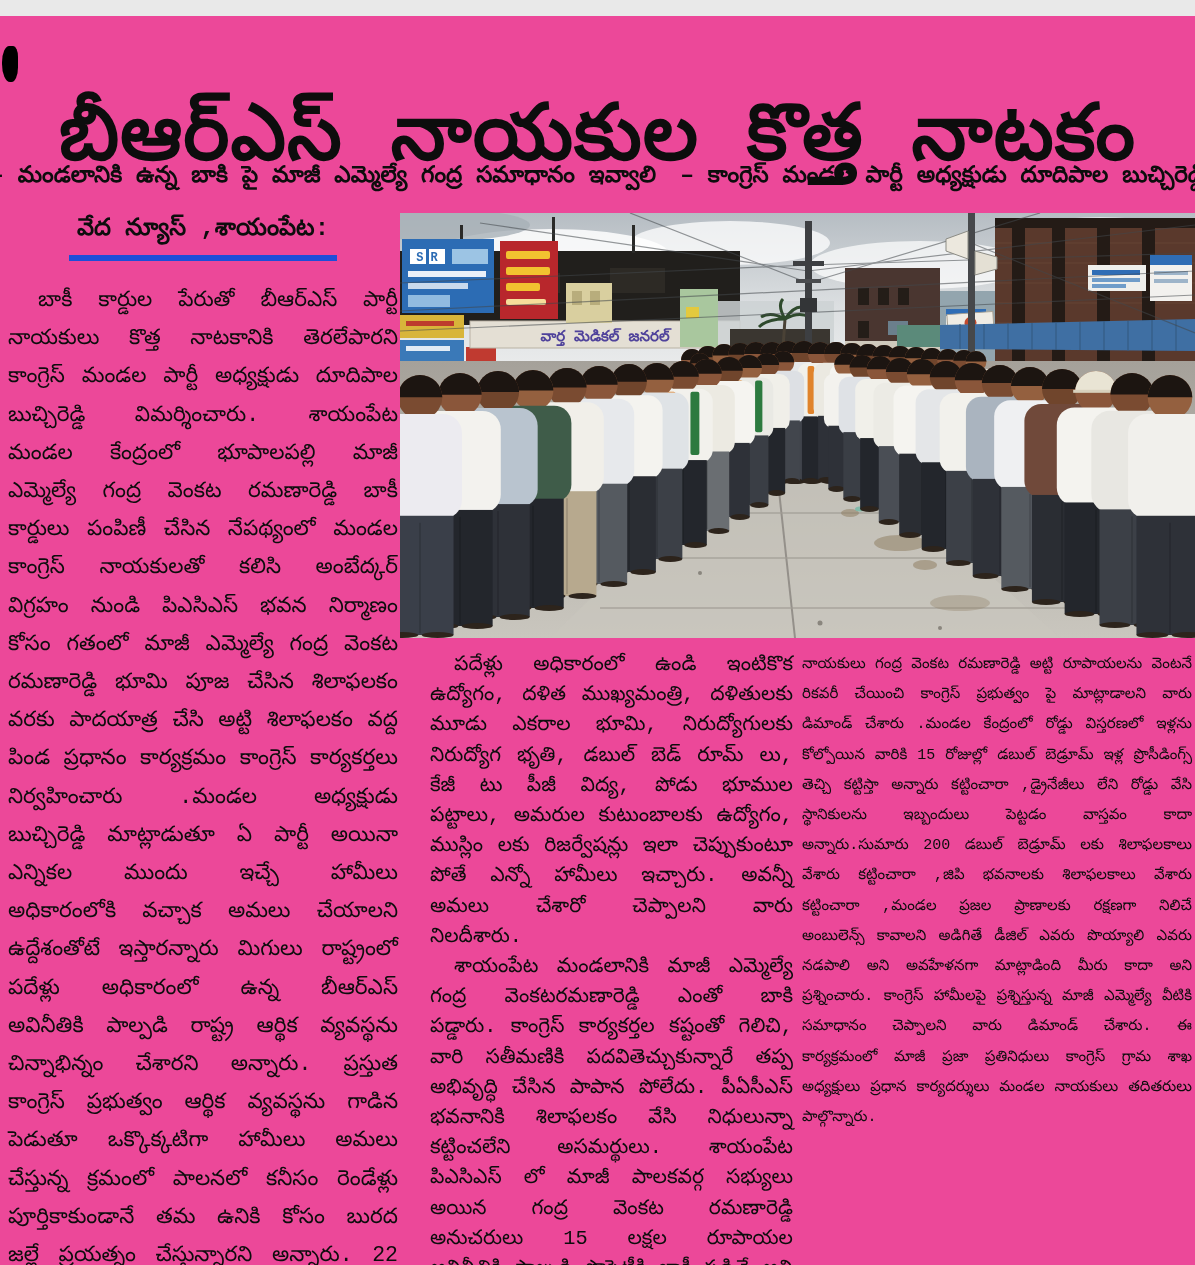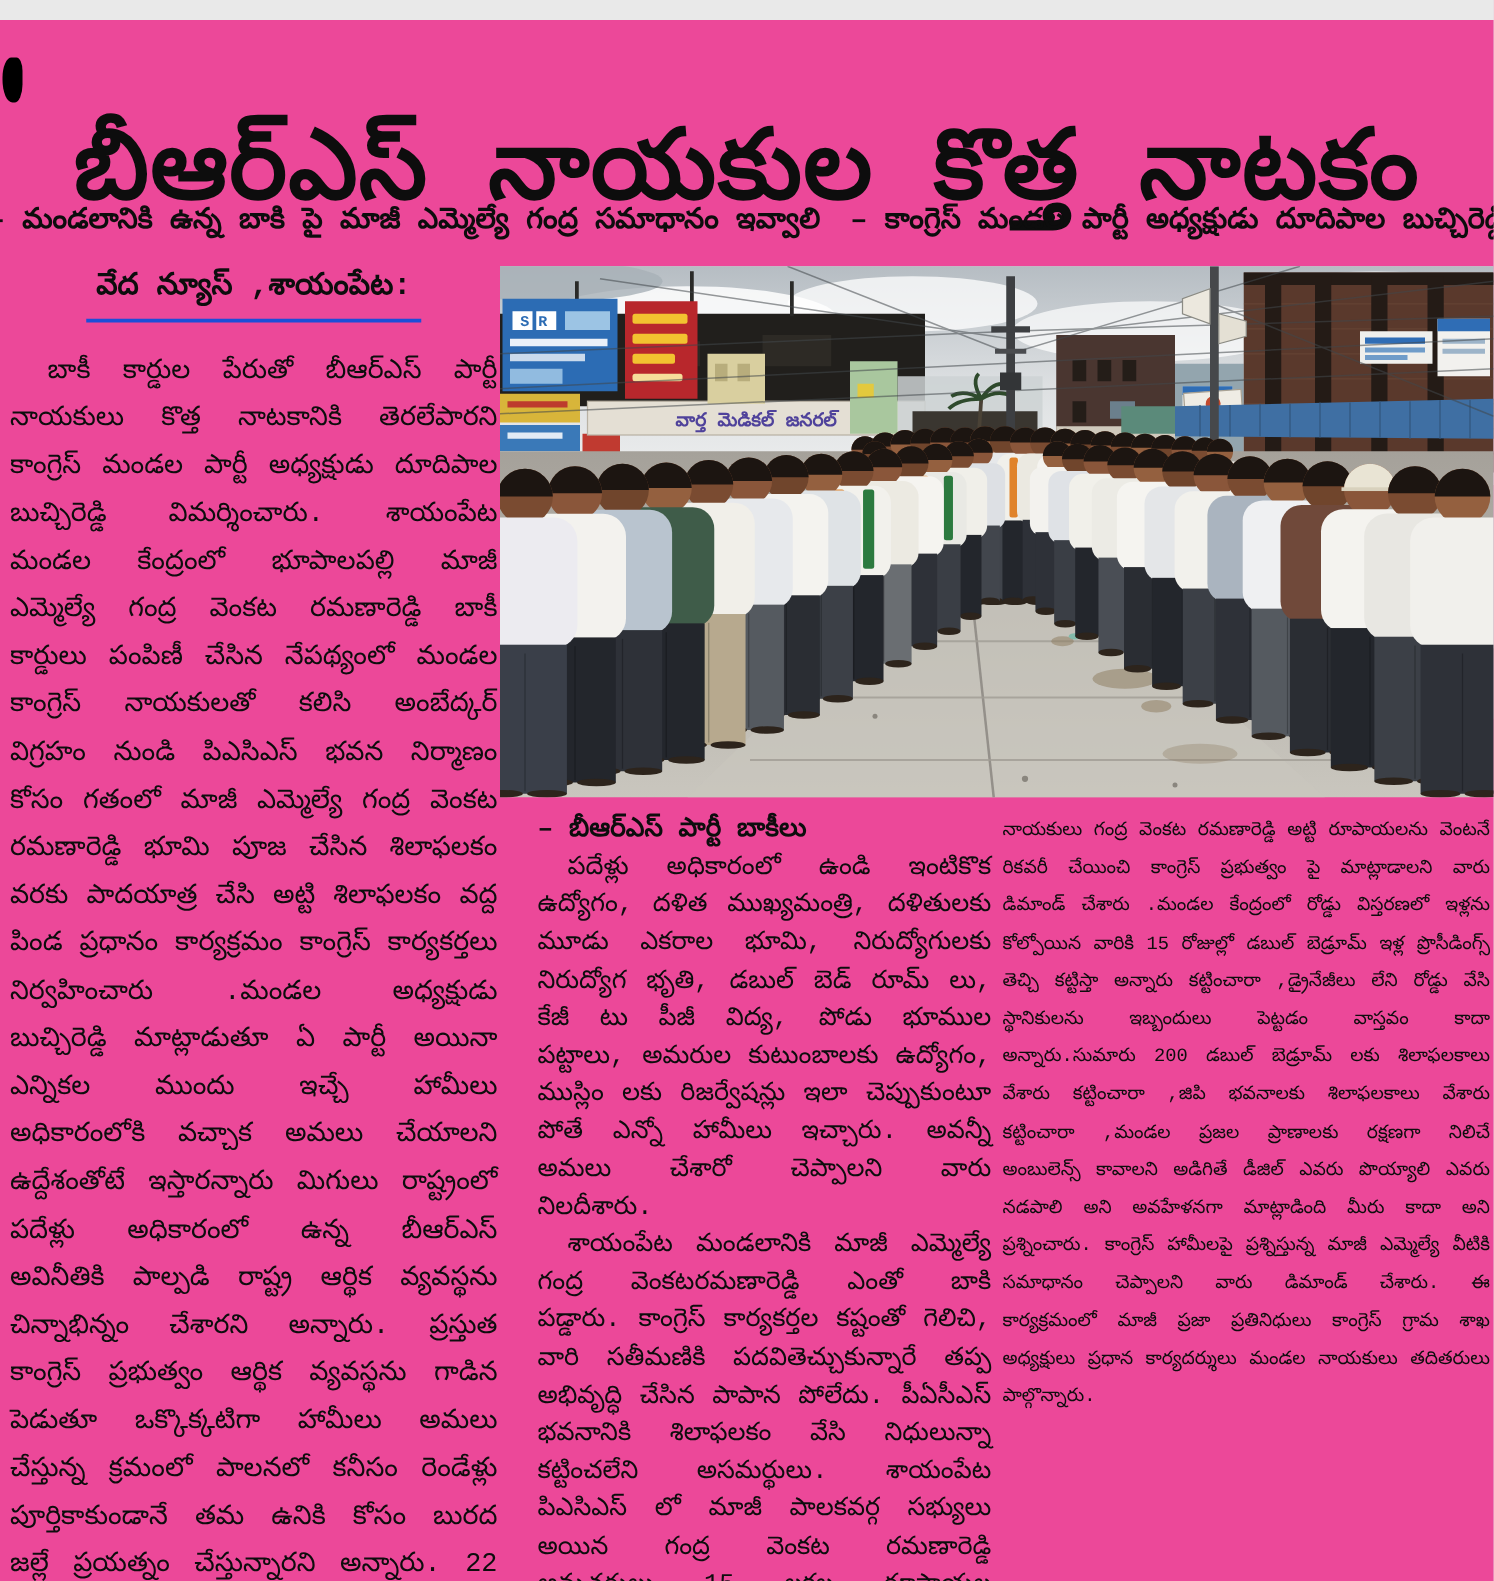--- a/index.html
+++ b/index.html
@@ -16,21 +16,21 @@
   }
   .kickers{
     position:absolute;left:40px;right:40px;top:146px;display:flex;
     justify-content:center;gap:24px;font-size:23px;font-weight:700;white-space:nowrap;
   }
   .col{position:absolute;text-align:justify;}
   .col p{margin:0;}
   .col-left{left:8px;top:198px;width:390px;font-size:21.5px;line-height:38.2px;}
   .dateline-wrap{text-align:center;margin-bottom:20px;line-height:normal;}
   .dateline{display:inline-block;font-size:24px;font-weight:700;
-    padding:0 8px 8px 8px;border-bottom:3px solid #1d4ed8;}
+    padding:0 8px 8px 8px;border-bottom:6px solid #1d4ed8;}
   .body-text{text-indent:30px;}
   .col-mid{left:430px;top:634px;width:363px;font-size:20.3px;line-height:30.2px;}
   .col-right{left:802px;top:634px;width:390px;font-size:15px;line-height:30.2px;}
   .subhead{font-weight:700;font-size:21px;text-align:left;margin:0 0 3px 12px;line-height:30px;}
   .subhead.second{margin-top:6px;}
   .col-mid .body-text, .col-right .body-text{text-indent:24px;}
   .photo{position:absolute;left:400px;top:197px;width:795px;height:362px;background:#cfd3d6;}
   .photo svg{display:block;}
 </style>
 </head>
@@ -678,21 +678,20 @@
             <rect x="736.4639999999999" y="302.77250000000004" width="67.072" height="119.22749999999996" fill="#2e3138"></rect>
             <line x1="770" y1="309.77250000000004" x2="770" y2="420" stroke="rgba(0,0,0,0.25)" stroke-width="1"></line>
             <ellipse cx="752.3936" cy="422" rx="15.9296" ry="3" fill="#2d241c"></ellipse>
             <ellipse cx="787.6064" cy="422" rx="15.9296" ry="3" fill="#2d241c"></ellipse>
           </g>
         </g>
     </svg>
   </div>
 
   <div class="col col-mid">
-    <p class="subhead">– బీఆర్ఎస్ పార్టీ బాకీలు</p>
     <p class="body-text">పదేళ్లు అధికారంలో ఉండి ఇంటికొక ఉద్యోగం, దళిత ముఖ్యమంత్రి, దళితులకు మూడు ఎకరాల భూమి, నిరుద్యోగులకు నిరుద్యోగ భృతి, డబుల్ బెడ్ రూమ్ లు, కేజీ టు పీజీ విద్య, పోడు భూముల పట్టాలు, అమరుల కుటుంబాలకు ఉద్యోగం, ముస్లిం లకు రిజర్వేషన్లు ఇలా చెప్పుకుంటూ పోతే ఎన్నో హామీలు ఇచ్చారు. అవన్నీ అమలు చేశారో చెప్పాలని వారు నిలదీశారు.</p>
     <p class="body-text">శాయంపేట మండలానికి మాజీ ఎమ్మెల్యే గంద్ర వెంకటరమణారెడ్డి ఎంతో బాకి పడ్డారు. కాంగ్రెస్ కార్యకర్తల కష్టంతో గెలిచి, వారి సతీమణికి పదవితెచ్చుకున్నారే తప్ప అభివృద్ధి చేసిన పాపాన పోలేదు. పీఏసీఎస్ భవనానికి శిలాఫలకం వేసి నిధులున్నా కట్టించలేని అసమర్థులు. శాయంపేట పిఎసిఎస్ లో మాజీ పాలకవర్గ సభ్యులు అయిన గంద్ర వెంకట రమణారెడ్డి అనుచరులు 15 లక్షల రూపాయల అవినీతికి పాల్పడి సొసైటీకి బాకీ పడితే అవి రికవరీ చేయించలేని అసమర్ద</p>
   </div>
 
   <div class="col col-right">
     <p>నాయకులు గంద్ర వెంకట రమణారెడ్డి అట్టి రూపాయలను వెంటనే రికవరీ చేయించి కాంగ్రెస్ ప్రభుత్వం పై మాట్లాడాలని వారు డిమాండ్ చేశారు .మండల కేంద్రంలో రోడ్డు విస్తరణలో ఇళ్లను కోల్పోయిన వారికి 15 రోజుల్లో డబుల్ బెడ్రూమ్ ఇళ్ల ప్రొసీడింగ్స్ తెచ్చి కట్టిస్తా అన్నారు కట్టించారా ,డ్రైనేజీలు లేని రోడ్డు వేసి స్థానికులను ఇబ్బందులు పెట్టడం వాస్తవం కాదా అన్నారు.సుమారు 200 డబుల్ బెడ్రూమ్ లకు శిలాఫలకాలు వేశారు కట్టించారా ,జిపి భవనాలకు శిలాఫలకాలు వేశారు కట్టించారా ,మండల ప్రజల ప్రాణాలకు రక్షణగా నిలిచే అంబులెన్స్ కావాలని అడిగితే డీజిల్ ఎవరు పొయ్యాలి ఎవరు నడపాలి అని అవహేళనగా మాట్లాడింది మీరు కాదా అని ప్రశ్నించారు. కాంగ్రెస్ హామీలపై ప్రశ్నిస్తున్న మాజీ ఎమ్మెల్యే వీటికి సమాధానం చెప్పాలని వారు డిమాండ్ చేశారు. ఈ కార్యక్రమంలో మాజీ ప్రజా ప్రతినిధులు కాంగ్రెస్ గ్రామ శాఖ అధ్యక్షులు ప్రధాన కార్యదర్శులు మండల నాయకులు తదితరులు పాల్గొన్నారు.</p>
   </div>
 
 </div>
 

